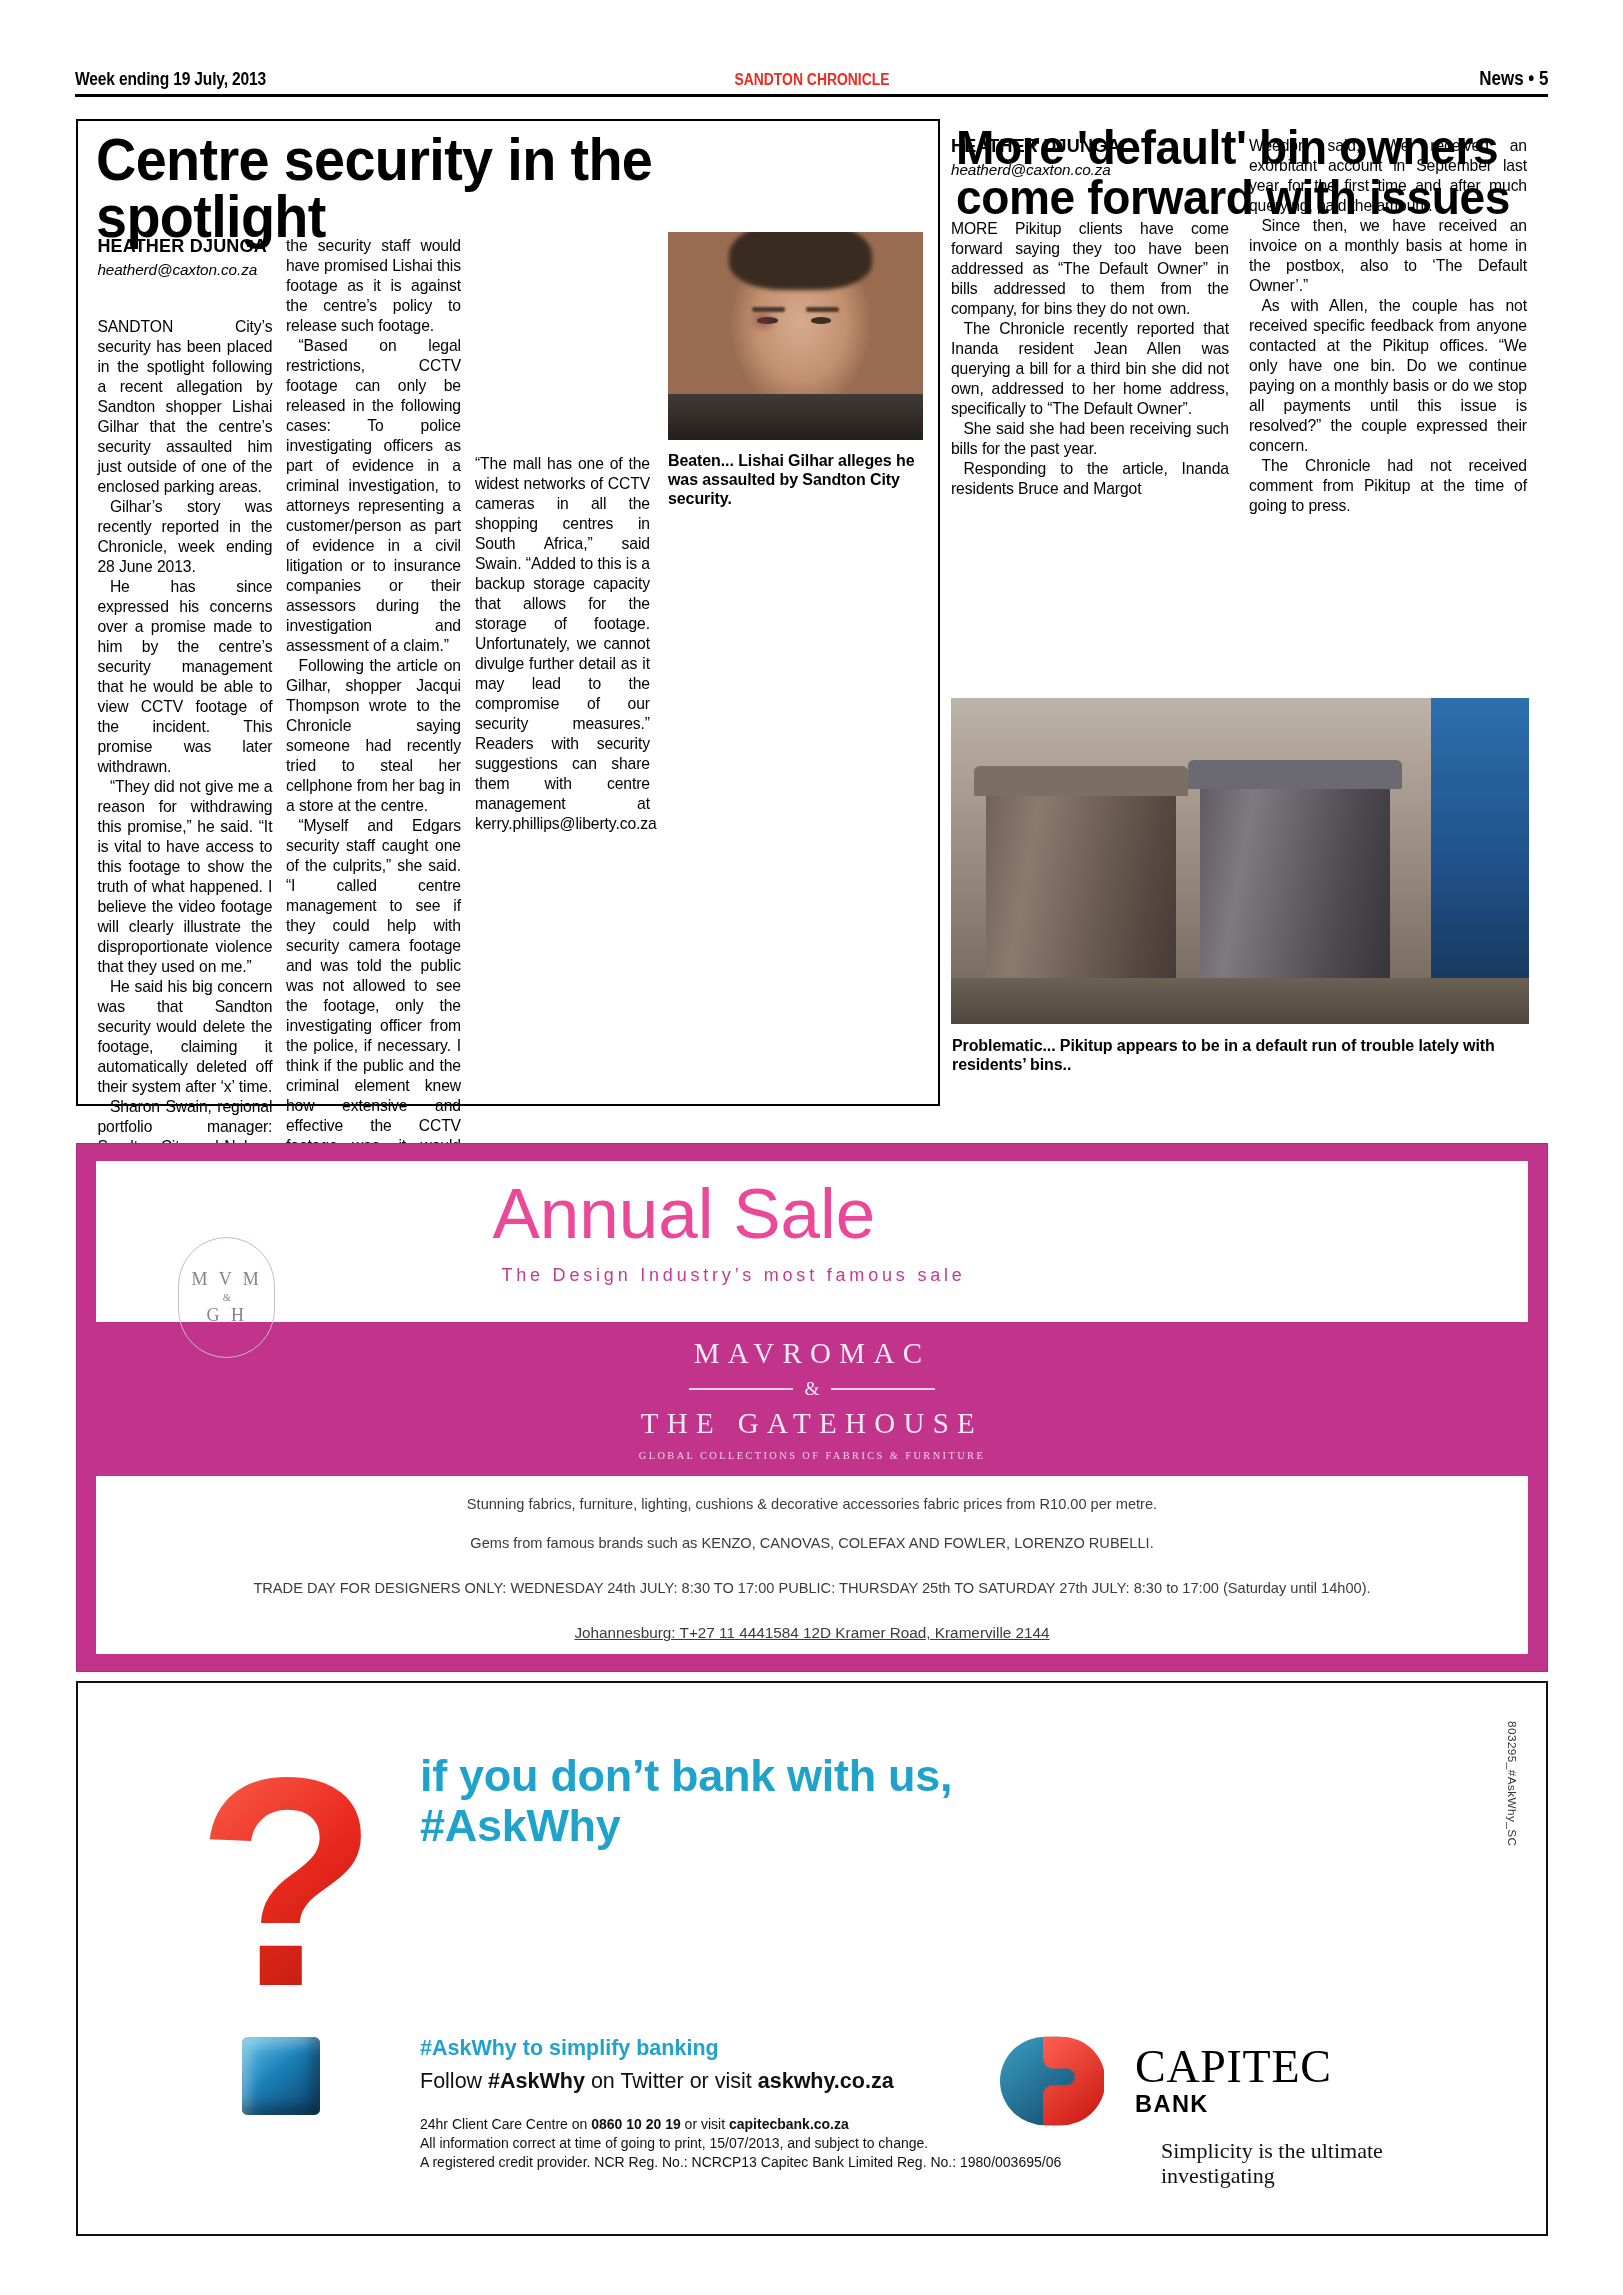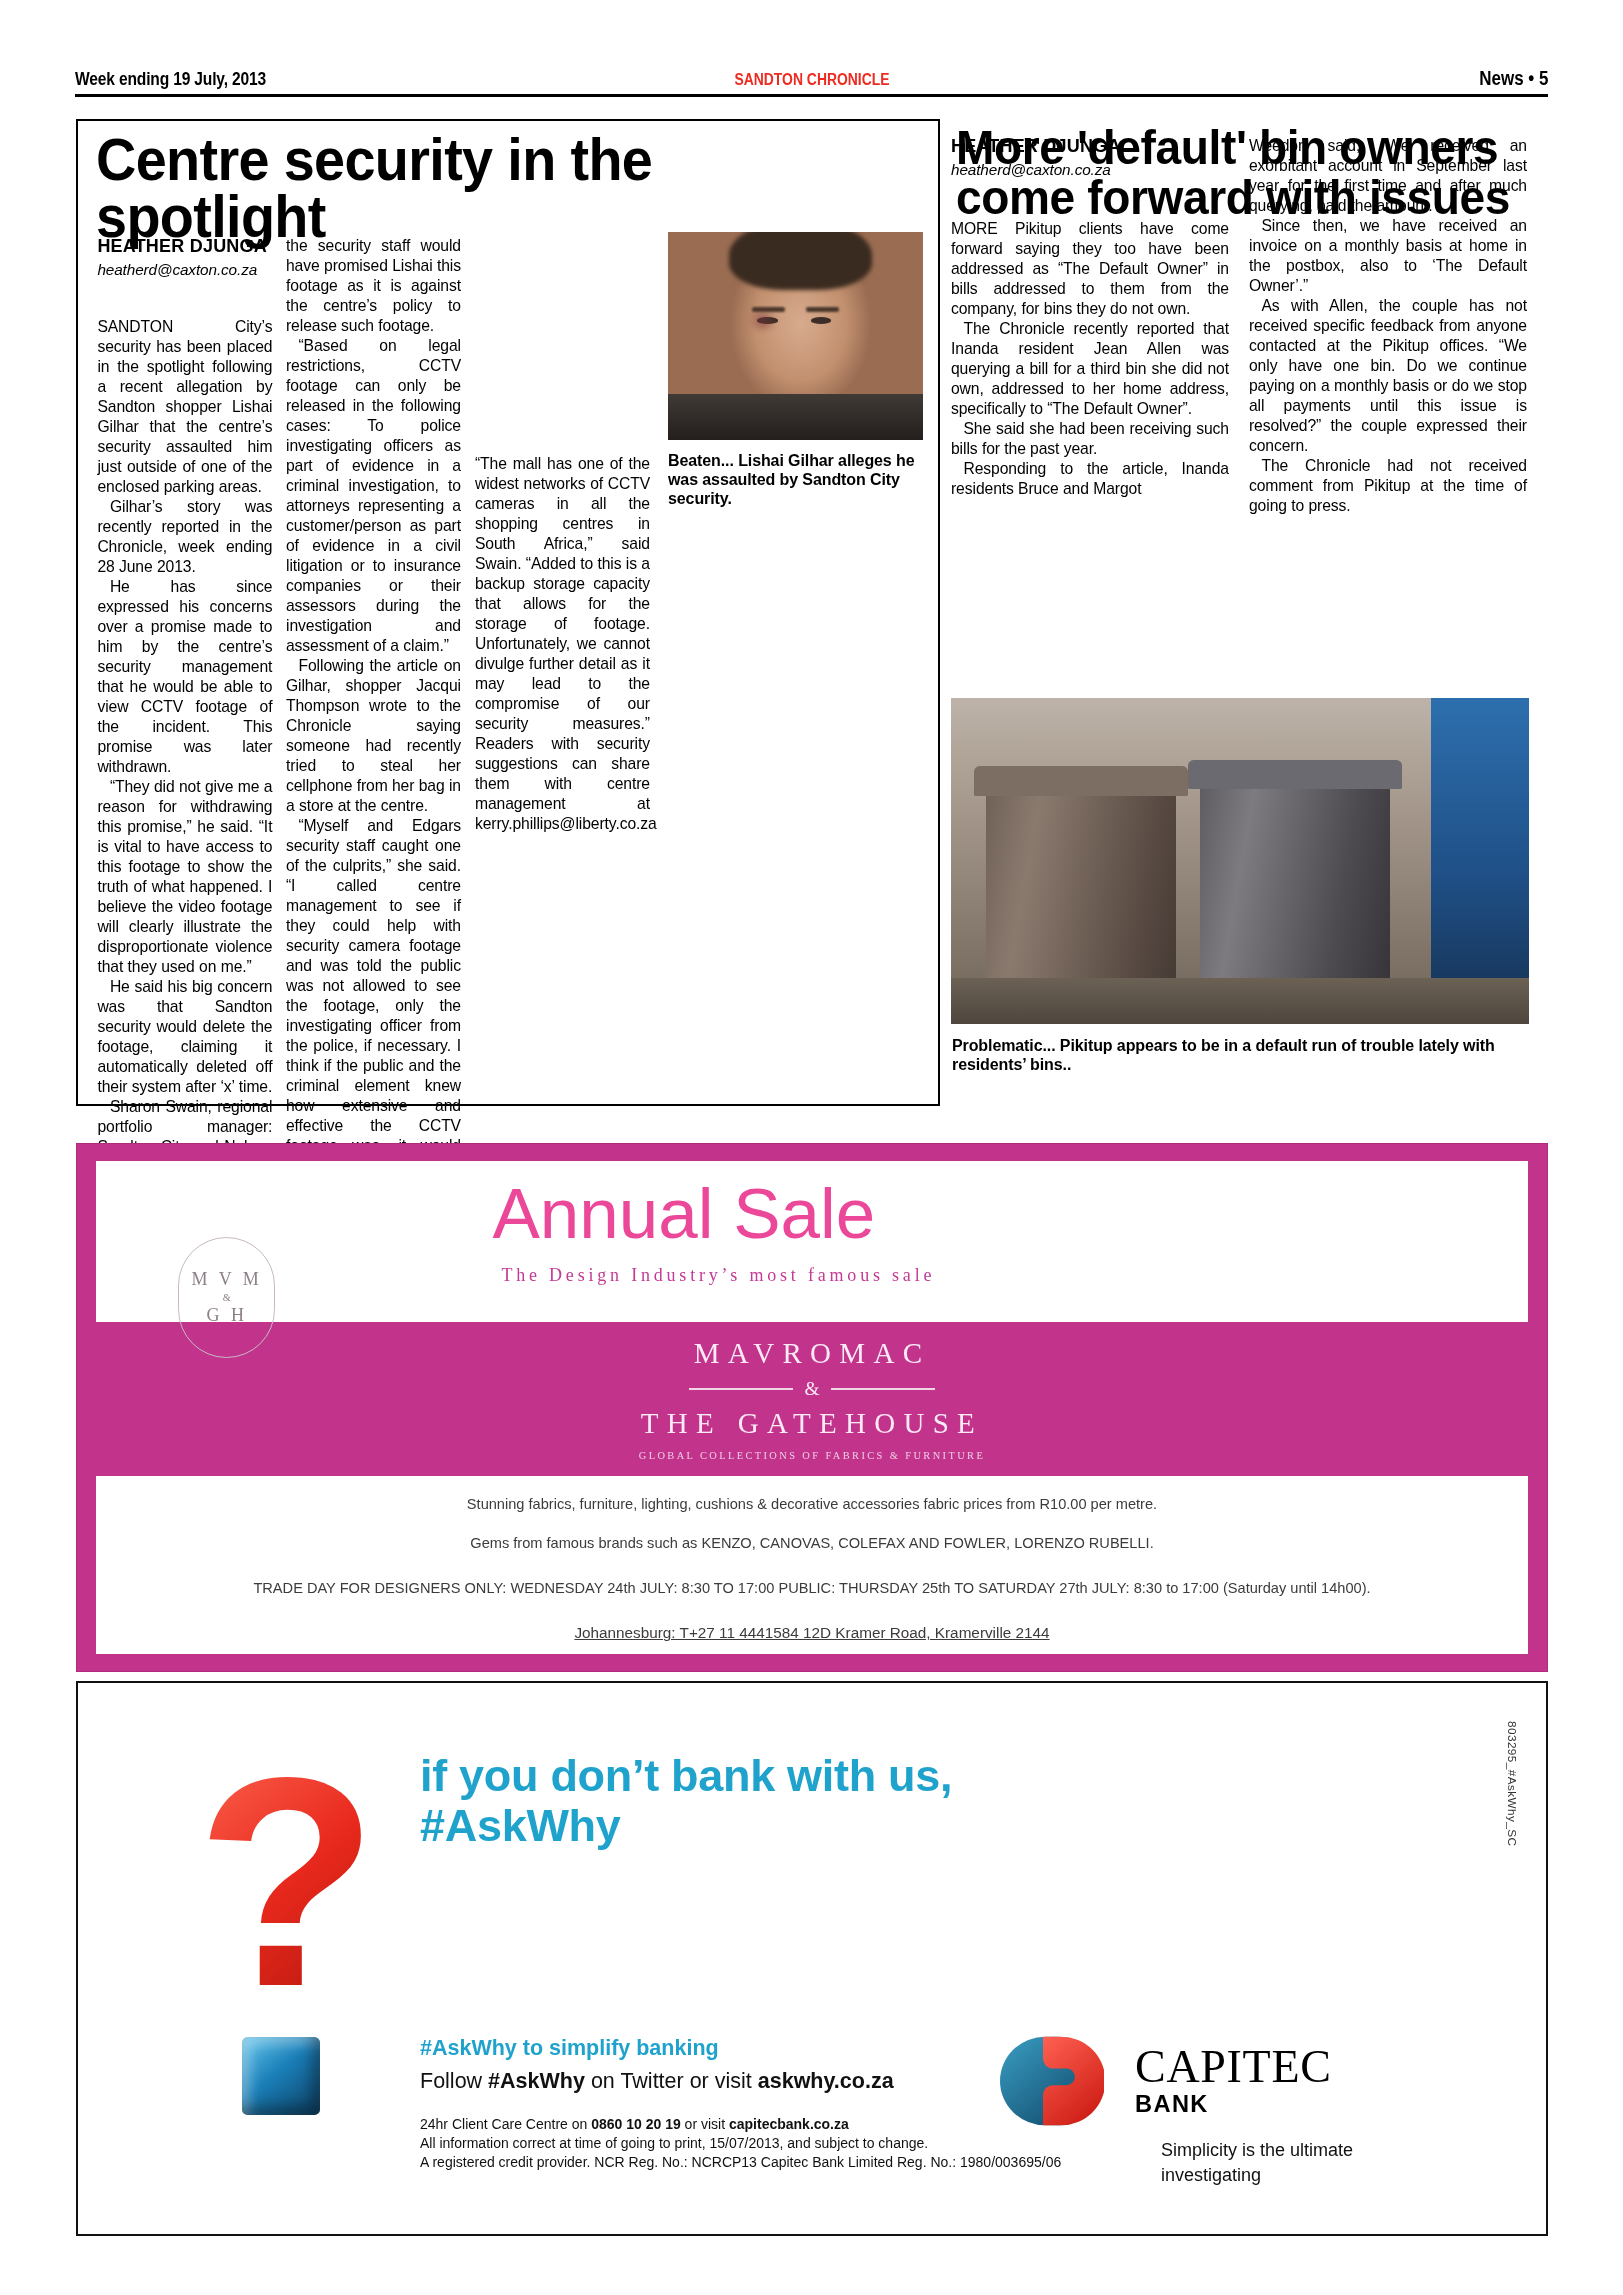--- a/index.html
+++ b/index.html
@@ -188,21 +188,21 @@
   .ad1-top {
     position: relative; height: 161px; background: #fff;
   }
   .annual-sale {
     position: absolute; left: 396px; top: 12.5px;
     font-family: "Liberation Sans Narrow", "Liberation Sans", sans-serif;
     font-weight: 400; font-size: 71px; color: #ec4899; letter-spacing: 0px;
   }
   .sale-sub {
     position: absolute; left: 405px; top: 104px;
-    font-family: Liberation Serif, serif;
+    font-family: Liberation Sans, sans-serif;
     font-weight: 400; font-size: 18px; color: #c43a94; letter-spacing: 3.8px;
   }
   .mvm-badge {
     position: absolute; left: 82px; top: 76px; width: 97px; height: 121px;
     border: 1.4px solid #c8b9c4; border-radius: 49px 49px 49px 49px;
     display: flex; flex-direction: column; align-items: center; justify-content: center;
     color: #8d7f88; z-index: 5; background: transparent;
   }
   .mvm-badge .l1 { font-family: "Liberation Serif", serif; font-size: 18px; letter-spacing: 3.5px; }
   .mvm-badge .amp { font-family: "Liberation Serif", serif; font-size: 10.4px; margin: 2.1px 0; }
@@ -275,21 +275,21 @@
   .capitec-logo {
     position: absolute; left: 1000px; top: 2035px;
     display: flex; align-items: center; gap: 31px;
   }
   .cl-mark { width: 104px; height: 92px; position: relative; }
   .cl-text { display: flex; flex-direction: column; }
   .cl-text .t1 { font-family: "Liberation Serif", serif; font-size: 46px; letter-spacing: 0.7px; line-height: .98; }
   .cl-text .t2 { font-family: "Liberation Sans", sans-serif; font-weight: 700; font-size: 23.6px; letter-spacing: 1.4px; margin-top: 1.4px; }
   .simplicity {
     position: absolute; left: 1161px; top: 2138px;
-    font-family: Liberation Sans, sans-serif; font-size: 18px; line-height: 25px; color: #111;
+    font-family: Liberation Serif, serif; font-size: 22px; line-height: 25px; color: #111;
   }
   .ad-code {
     position: absolute; left: 1519px; top: 1721px;
     font-family: "Liberation Sans", sans-serif; font-size: 11.8px; color: #333;
     transform: rotate(90deg); transform-origin: left top; white-space: nowrap;
     letter-spacing: 0.4px;
   }
 </style>
 </head>
 <body>

